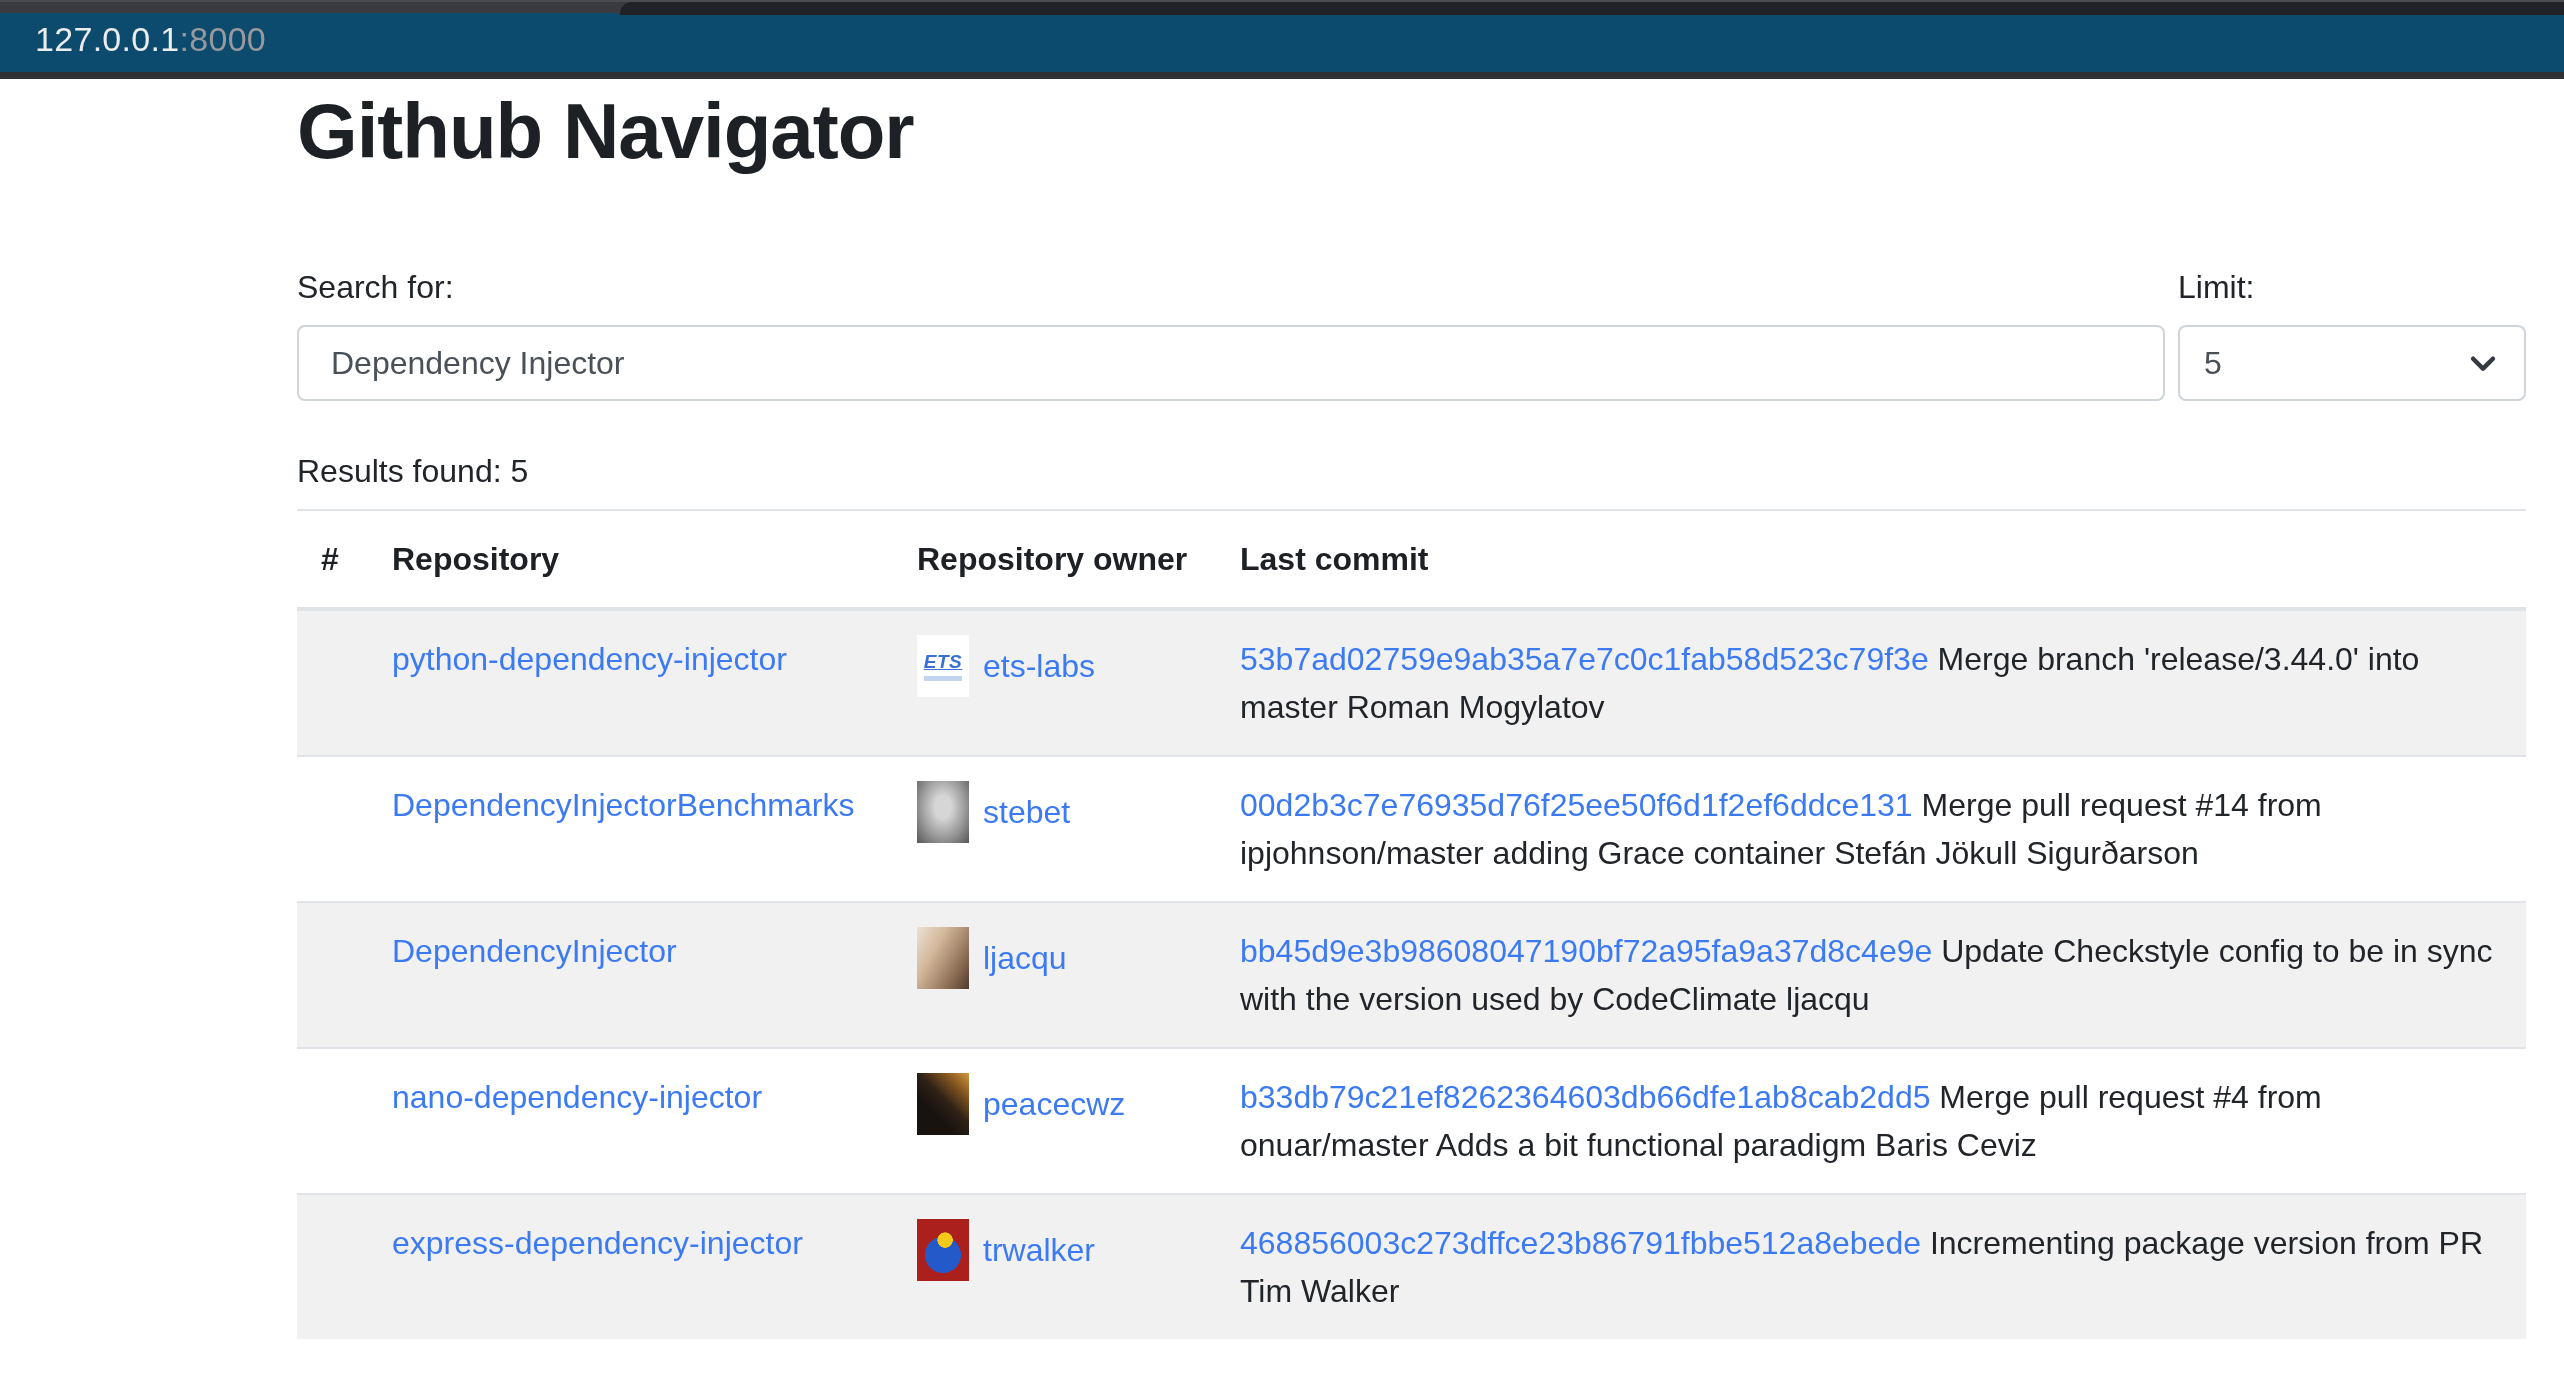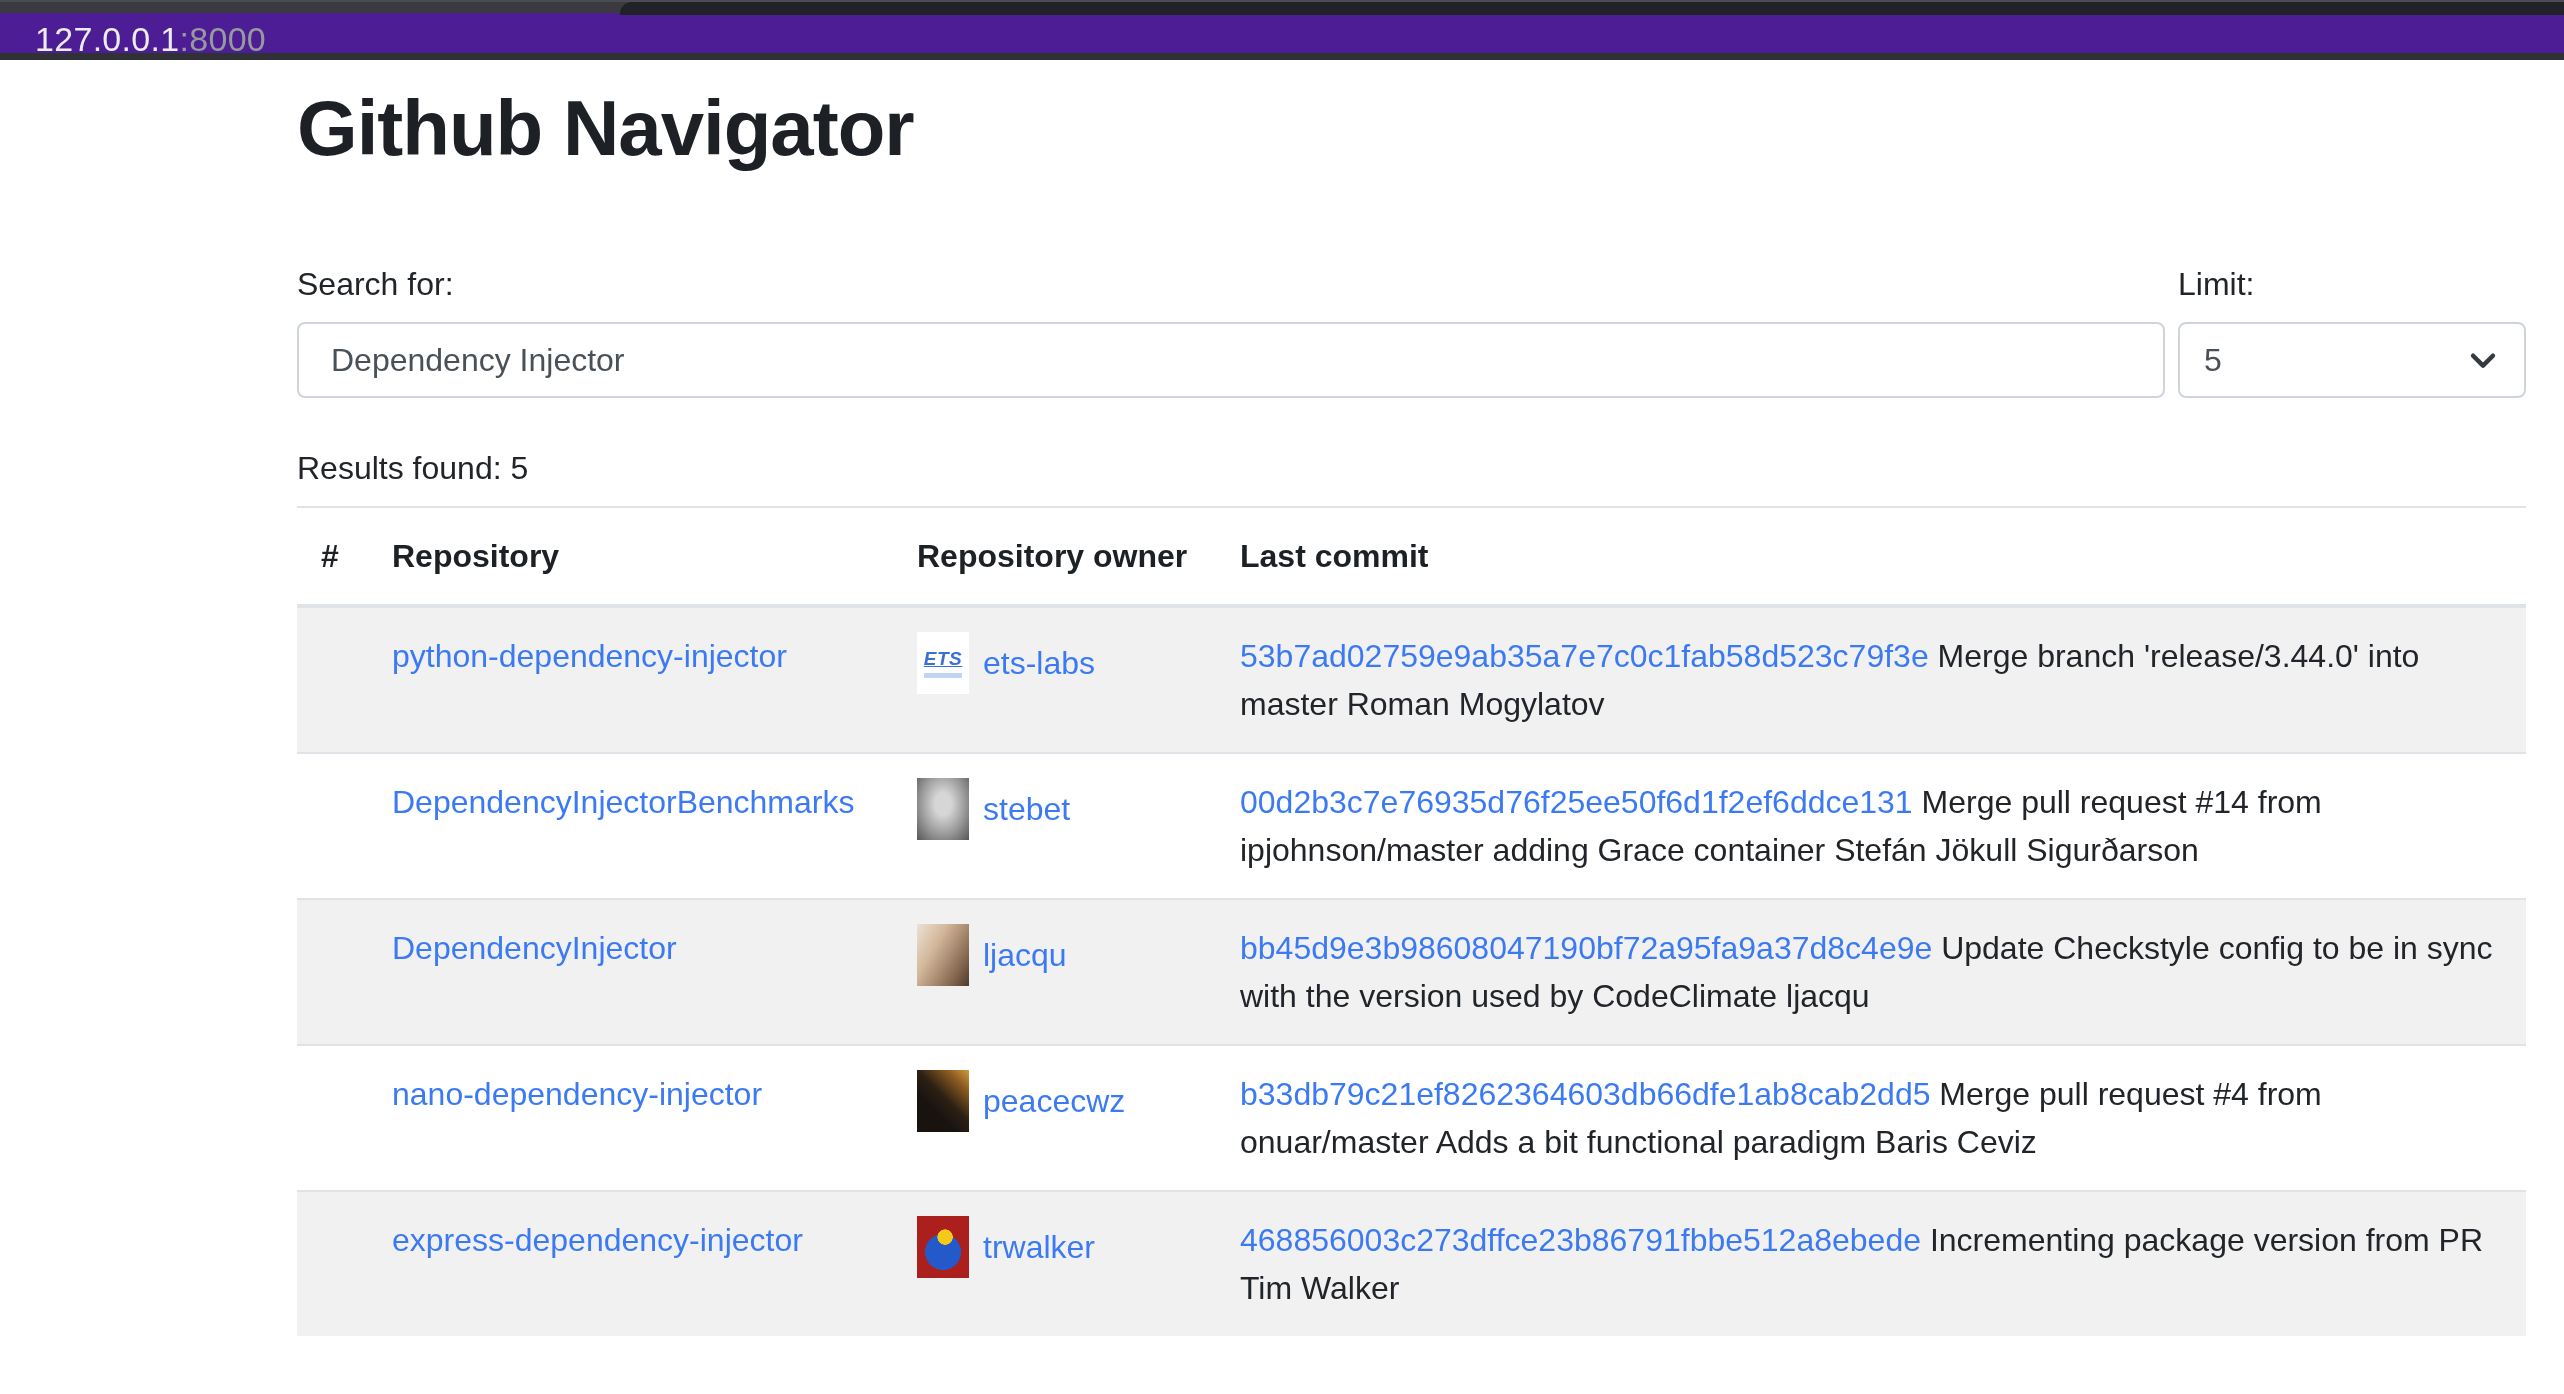--- a/index.html
+++ b/index.html
@@ -5,31 +5,31 @@
   * { box-sizing: border-box; }
   html,body { margin:0; padding:0; }
   body {
     width:2564px; height:1394px; overflow:hidden;
     background:#ffffff;
     font-family:"Liberation Sans", sans-serif;
     font-size:32px; color:#212529;
   }
 
   
-  .chrome { position:relative; height:60px; background:#4c1d95; }
+  .chrome { position:relative; height:79px; background:#0c4a6e; }
   .tabstrip { position:absolute; top:0; left:0; right:0; height:13px; background:#393b40; border-top:2px solid #4a4c51; }
   .active-tab { position:absolute; top:2px; left:620px; right:0; height:13px; background:#202227; border-top-left-radius:12px; }
   .chrome-url { position:absolute; left:35px; top:21px; font-size:34px; line-height:36px; color:#ebecec; letter-spacing:.3px; }
   .chrome-url .port { color:#97999d; }
   .chrome-bottom { position:absolute; left:0; right:0; bottom:0; height:7px; background:#2f3135; }
 
   
   .container { margin-left:297px; width:2229px; }
   h1 {
-    margin:0; padding-top:20px;
+    margin:0; padding-top:4px;
     font-size:78px; line-height:96px; font-weight:600;
     letter-spacing:-1px; color:#1d2125;
   }
 
   .form-row { display:flex; gap:13px; margin-top:84px; }
   .search-col { flex:1 1 auto; }
   .limit-col { flex:0 0 348px; }
   .field-label { display:block; margin-bottom:14px; font-size:32px; line-height:48px; color:#212529; }
   .form-control {
     width:100%; height:76px; padding:0 32px;

